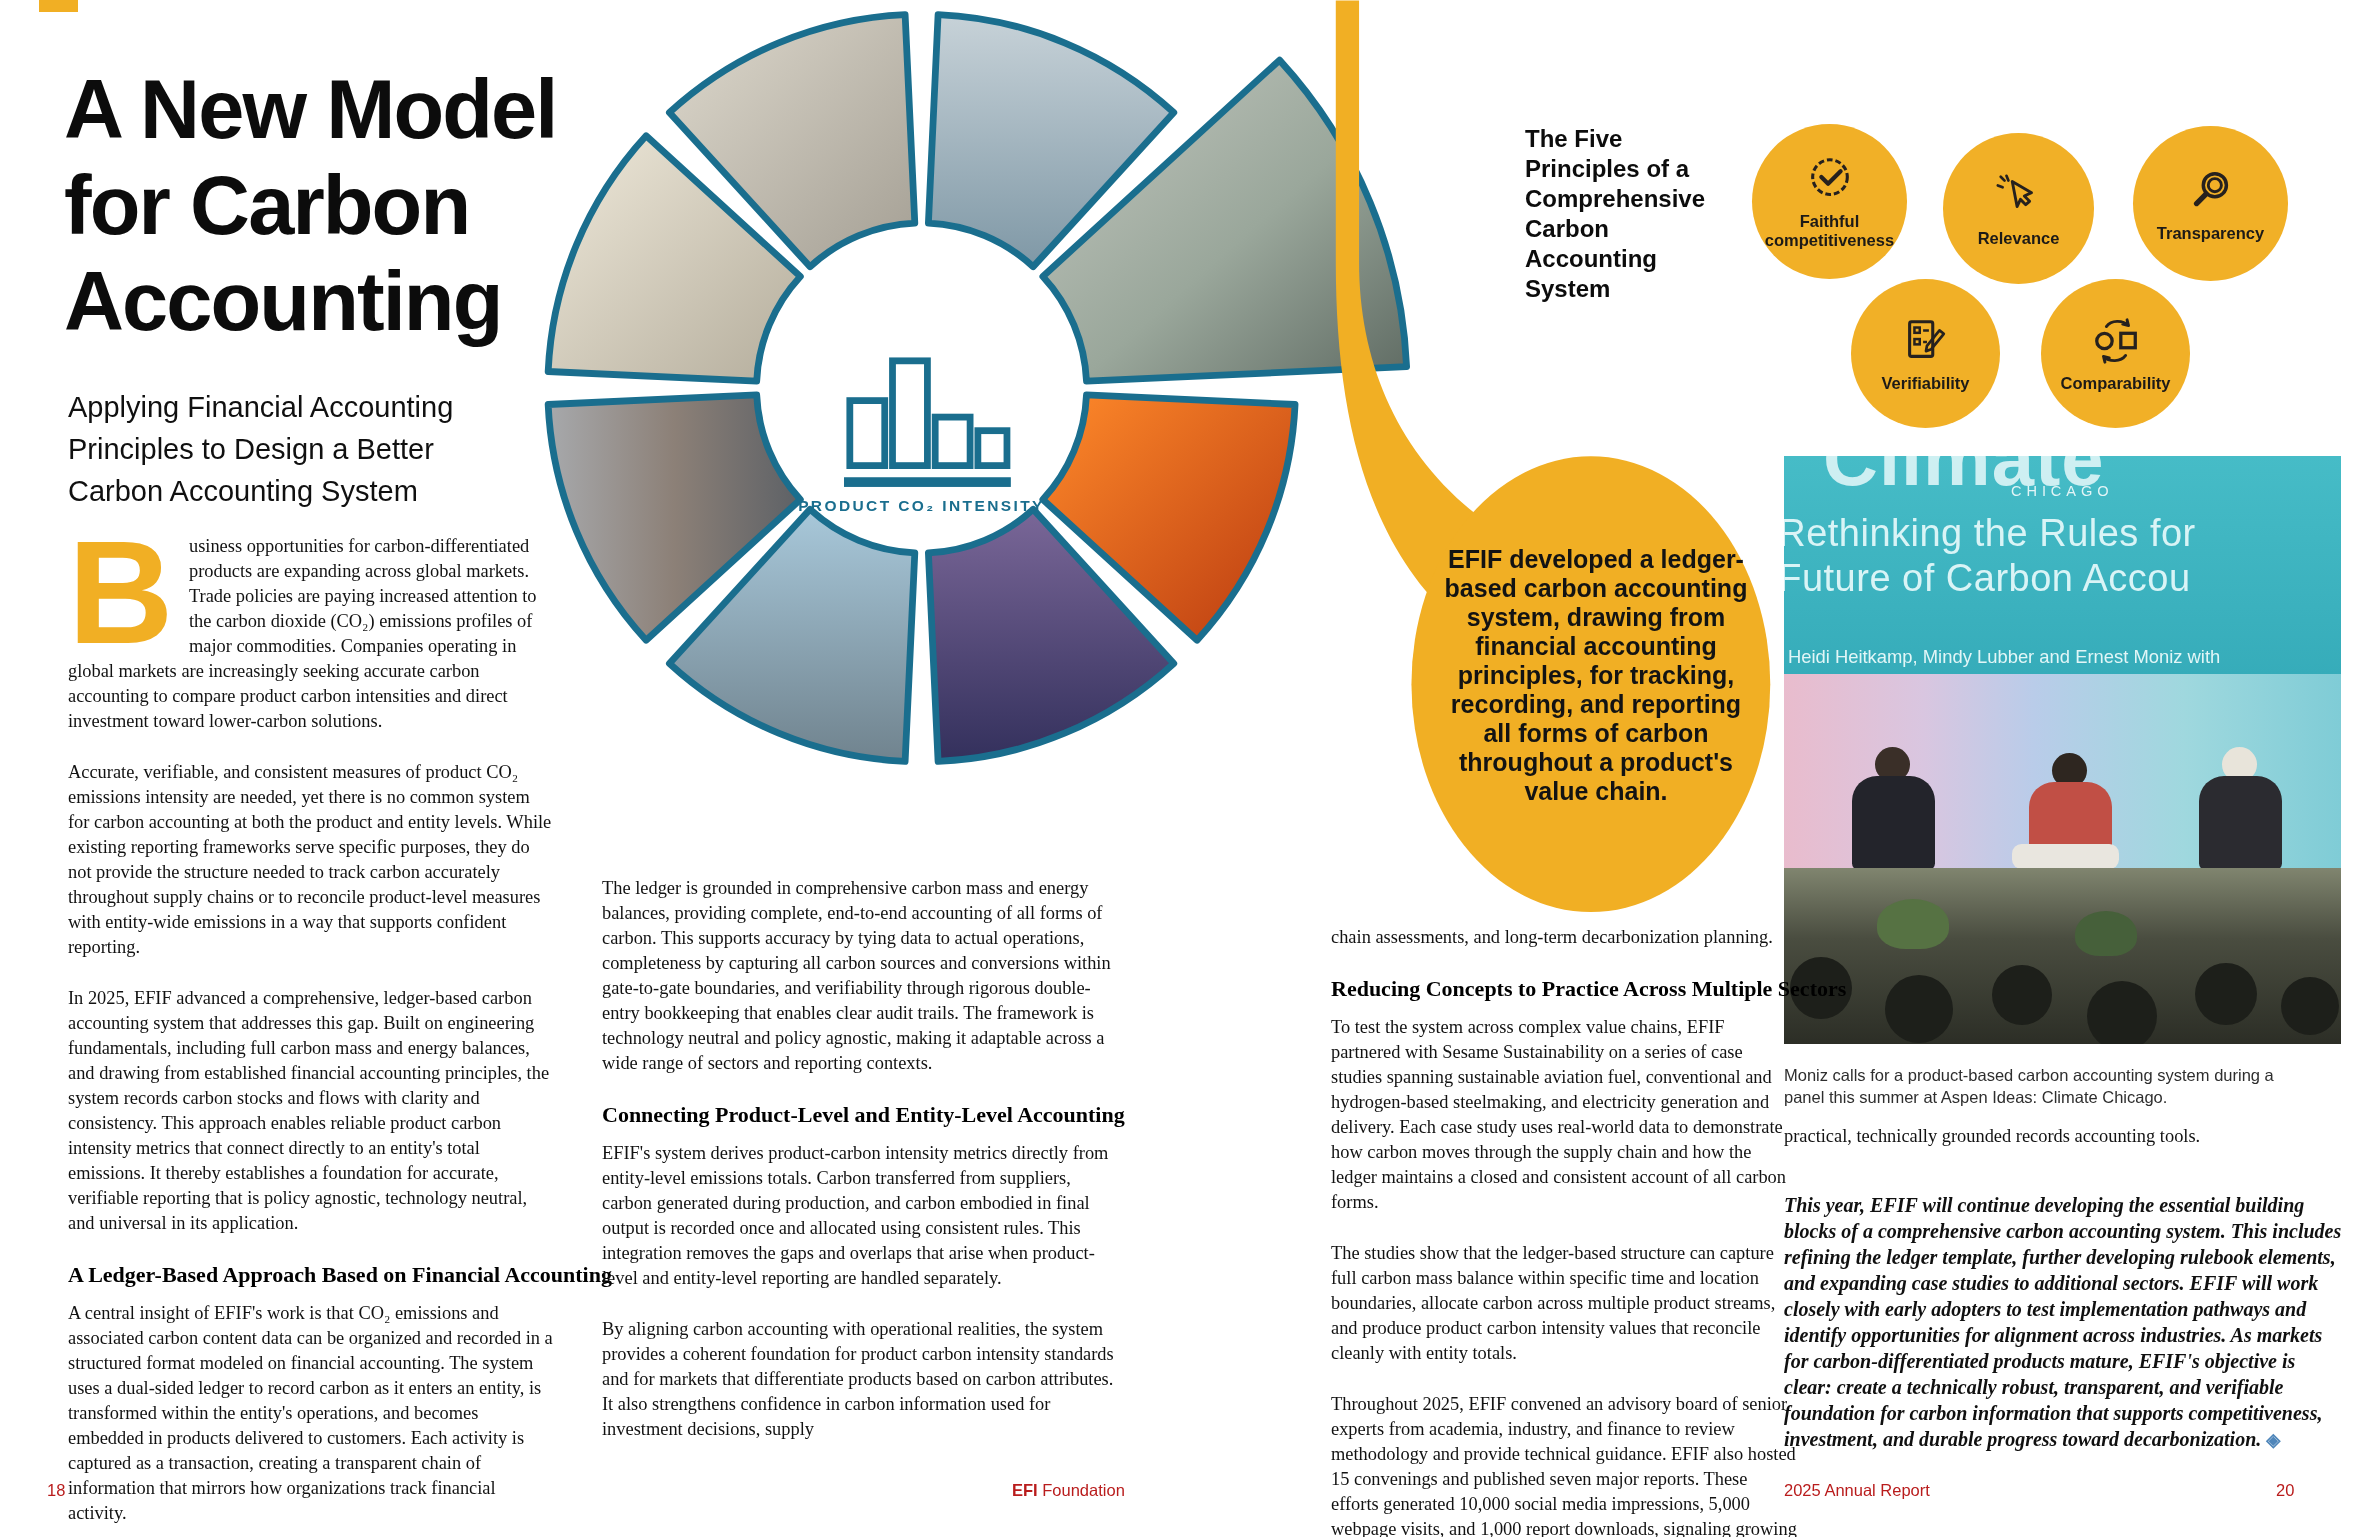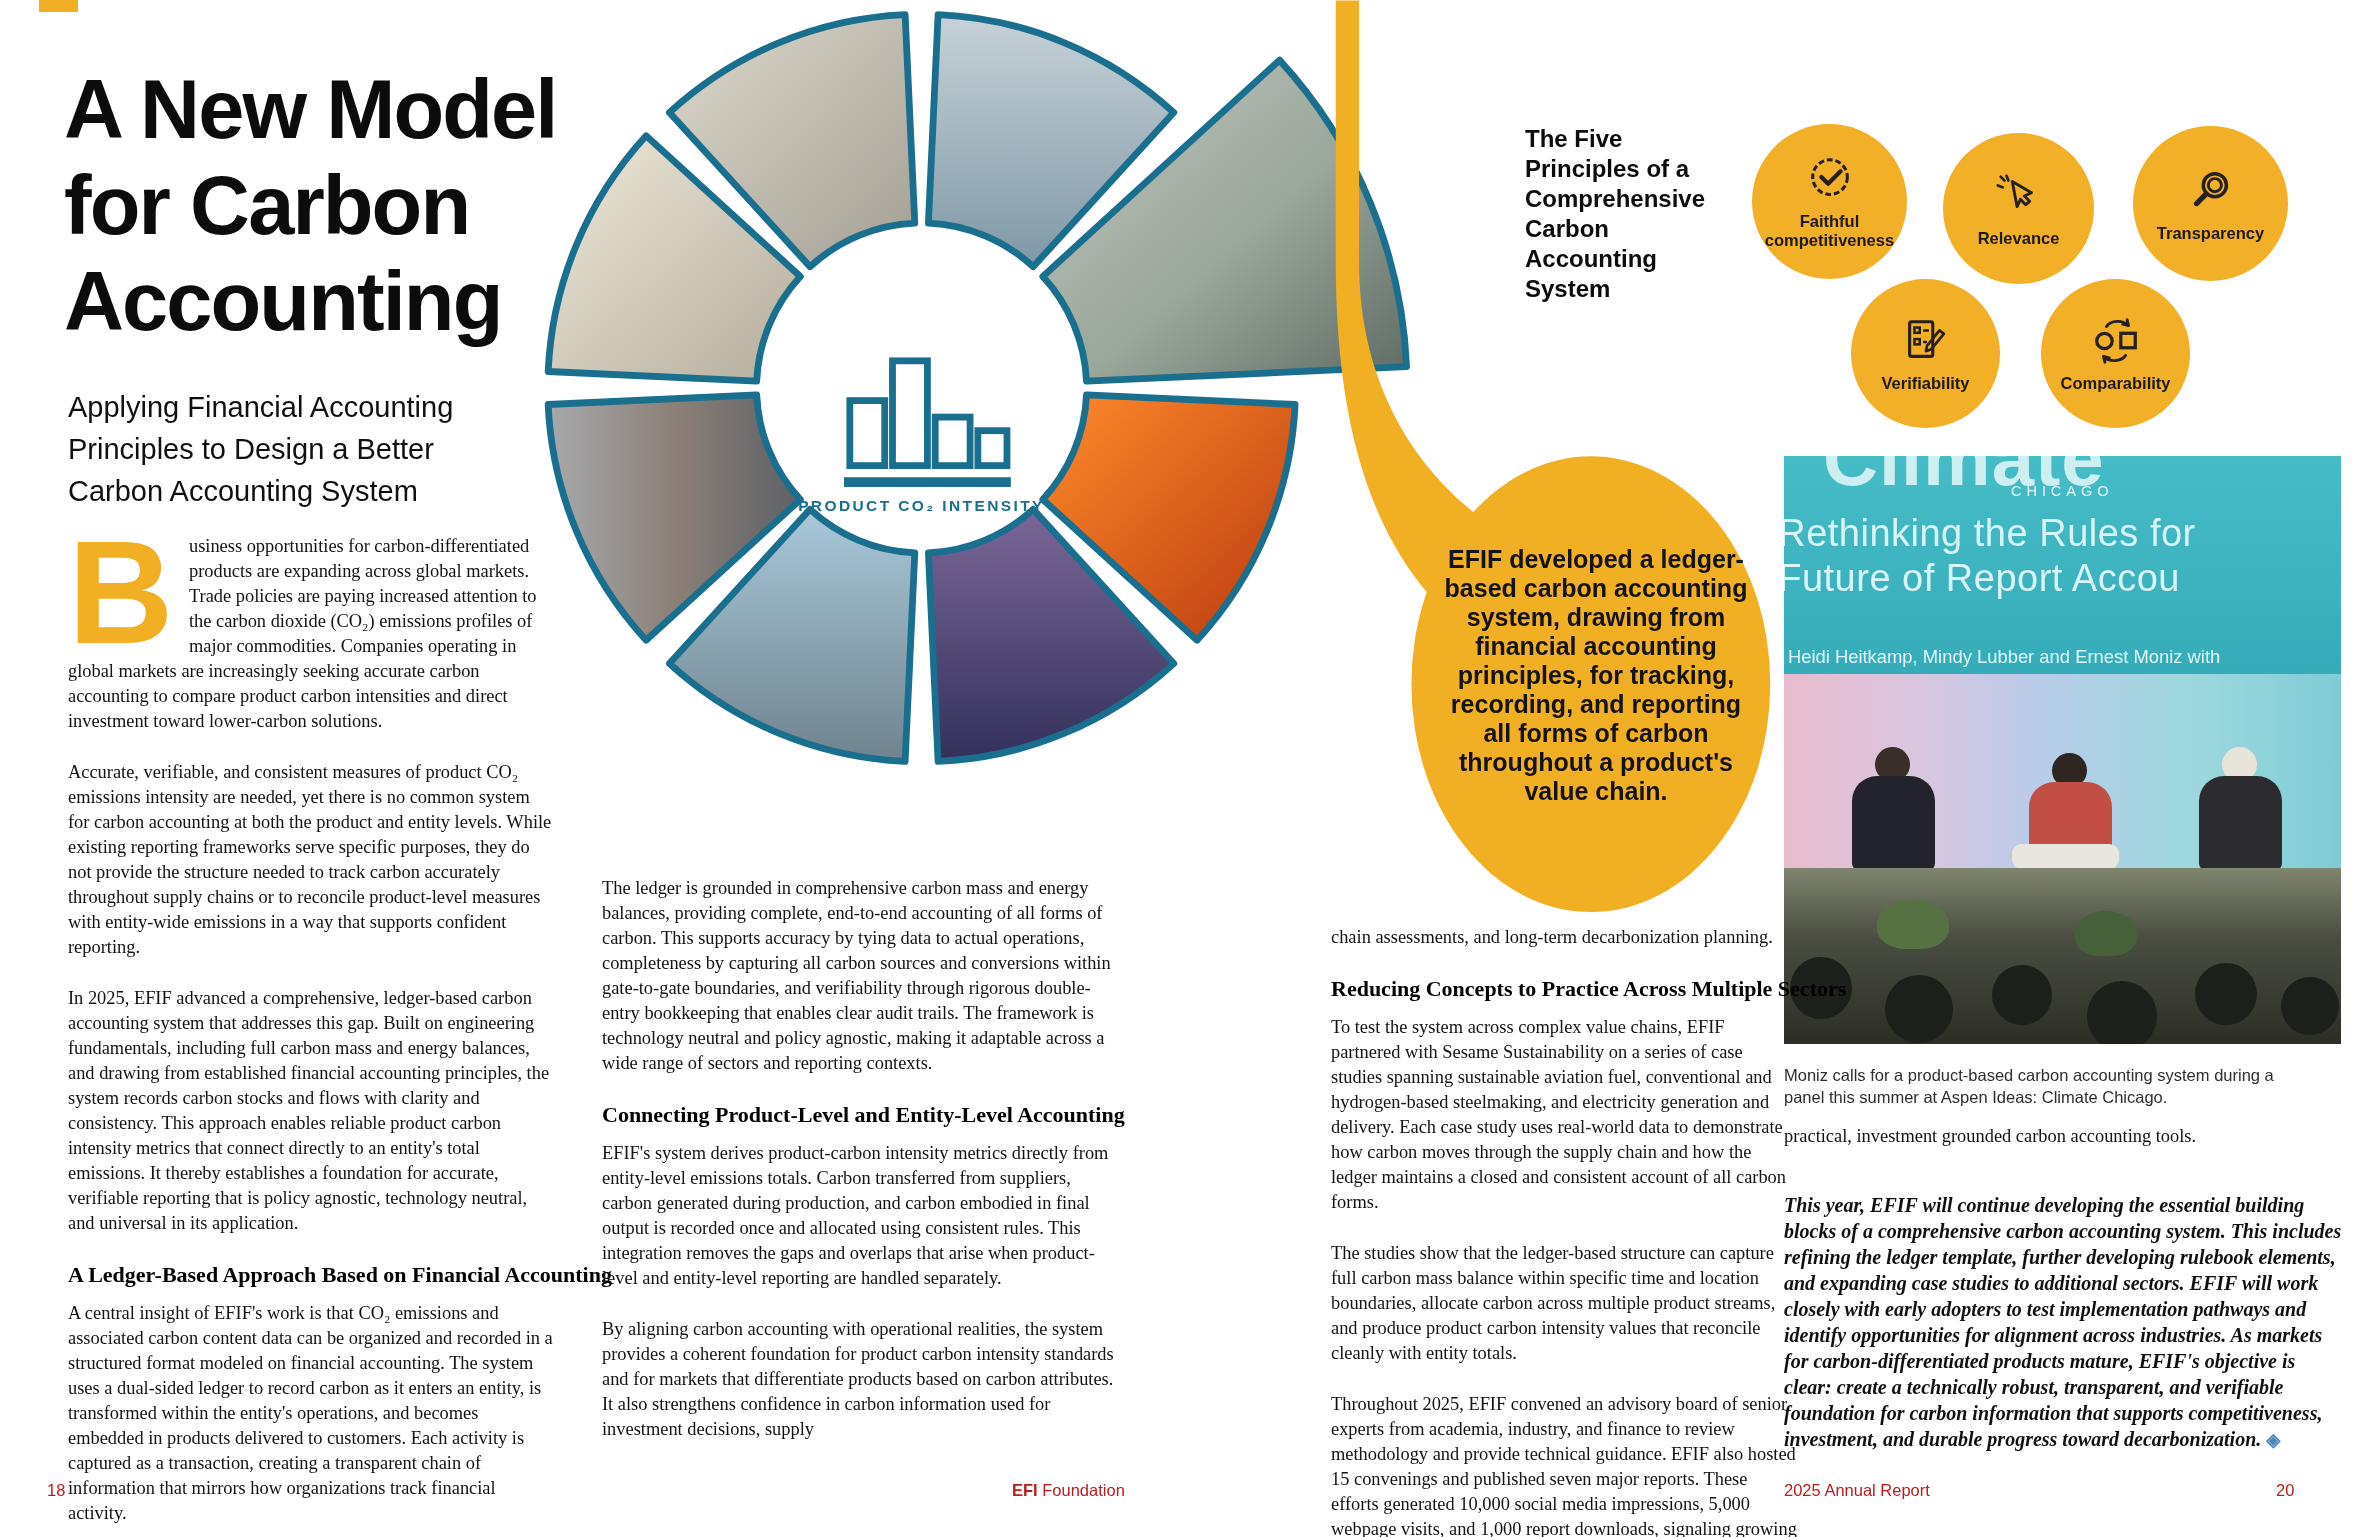--- a/index.html
+++ b/index.html
@@ -194,21 +194,21 @@
     <path d="M7 0 L31 0 L31 270 C31 390 85 500 205 565 L130 640 C40 560 7 430 7 270 Z" fill="#F1AF24"></path>
     <ellipse cx="270" cy="705" rx="185" ry="235" fill="#F1AF24"></ellipse>
   </svg>
   <div class="abs bubble-text">EFIF developed a ledger-based carbon accounting system, drawing from financial accounting principles, for tracking, recording, and reporting all forms of carbon throughout a product's value chain.</div>
 
   <div class="abs photo">
     <div class="cl-top">
       <div class="cl-climate">Climate</div>
       <div class="cl-chicago">CHICAGO</div>
       <div class="cl-slide" style="top:56px;">Rethinking the Rules for</div>
-      <div class="cl-slide" style="top:101px;">Future of Report Accou</div>
+      <div class="cl-slide" style="top:101px;">Future of Carbon Accou</div>
       <div class="cl-speakers">Heidi Heitkamp, Mindy Lubber and Ernest Moniz with</div>
     </div>
     <div class="cl-stage"></div>
     <div class="fig" style="left:68px;top:291px;">
       <div class="head" style="background:#3a2f28;"></div>
         <div class="torso" style="background:#23242b;"></div>
     </div>
     <div class="fig" style="left:245px;top:297px;">
       <div class="head" style="background:#2e2620;"></div>
         <div class="torso" style="background:#c14f45;"></div>
@@ -233,21 +233,21 @@
 
   <div class="abs bodycol" style="left:1331px;top:925px;width:466px;">
     <p>chain assessments, and long-term decarbonization planning.</p>
     <div class="colhead">Reducing Concepts to Practice Across Multiple Sectors</div>
     <p>To test the system across complex value chains, EFIF partnered with Sesame Sustainability on a series of case studies spanning sustainable aviation fuel, conventional and hydrogen-based steelmaking, and electricity generation and delivery. Each case study uses real-world data to demonstrate how carbon moves through the supply chain and how the ledger maintains a closed and consistent account of all carbon forms.</p>
     <p>The studies show that the ledger-based structure can capture full carbon mass balance within specific time and location boundaries, allocate carbon across multiple product streams, and produce product carbon intensity values that reconcile cleanly with entity totals.</p>
     <p>Throughout 2025, EFIF convened an advisory board of senior experts from academia, industry, and finance to review methodology and provide technical guidance. EFIF also hosted 15 convenings and published seven major reports. These efforts generated 10,000 social media impressions, 5,000 webpage visits, and 1,000 report downloads, signaling growing interest in</p>
   </div>
 
   <div class="abs bodycol" style="left:1784px;top:1124px;width:558px;">
-    <p>practical, investment grounded carbon accounting tools.</p>
+    <p>practical, technically grounded records accounting tools.</p>
   </div>
   <div class="abs italicp" style="left:1784px;top:1192px;width:563px;">
     <span>This year, EFIF will continue developing the essential building blocks of a comprehensive carbon accounting system. This includes refining the ledger template, further developing rulebook elements, and expanding case studies to additional sectors. EFIF will work closely with early adopters to test implementation pathways and identify opportunities for alignment across industries. As markets for carbon-differentiated products mature, EFIF's objective is clear: create a technically robust, transparent, and verifiable foundation for carbon information that supports competitiveness, investment, and durable progress toward decarbonization.</span>
     <span class="endmark">◈</span>
   </div>
 
   <div class="abs footer" style="left:47px;top:1481px;">18</div>
   <div class="abs footer" style="left:1012px;top:1481px;">
     <b>EFI</b><span> Foundation</span>
   </div>

